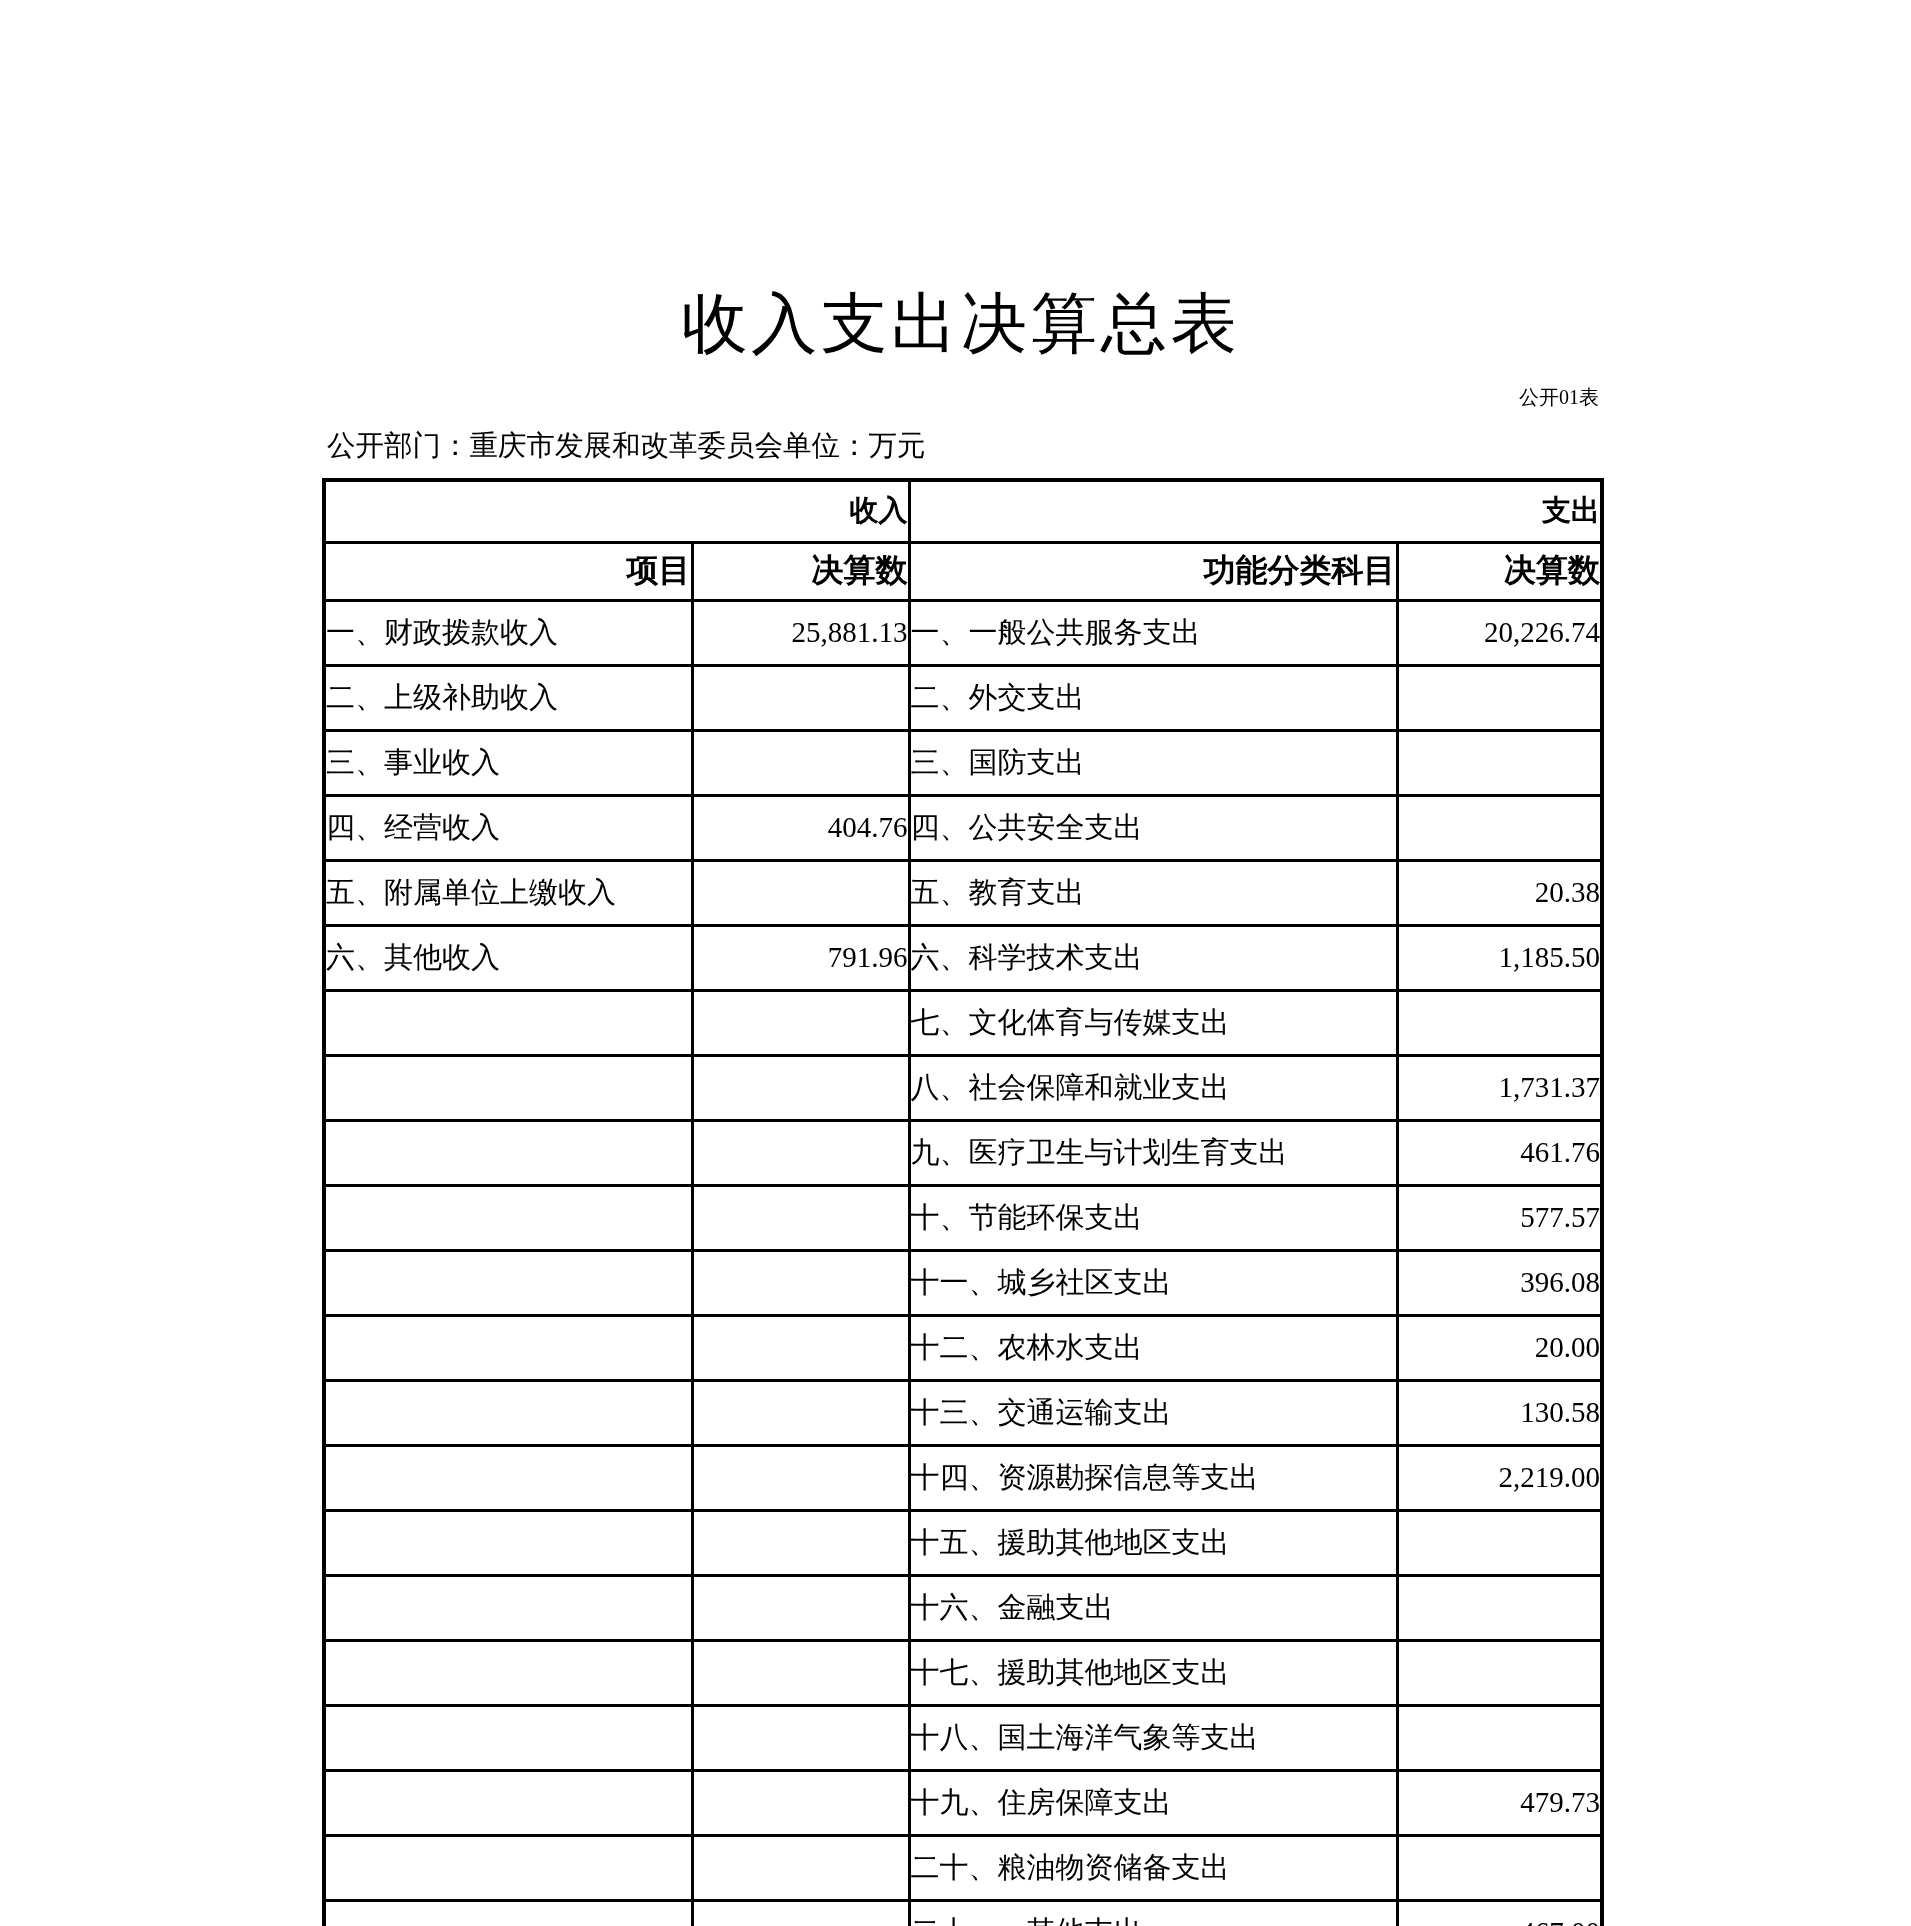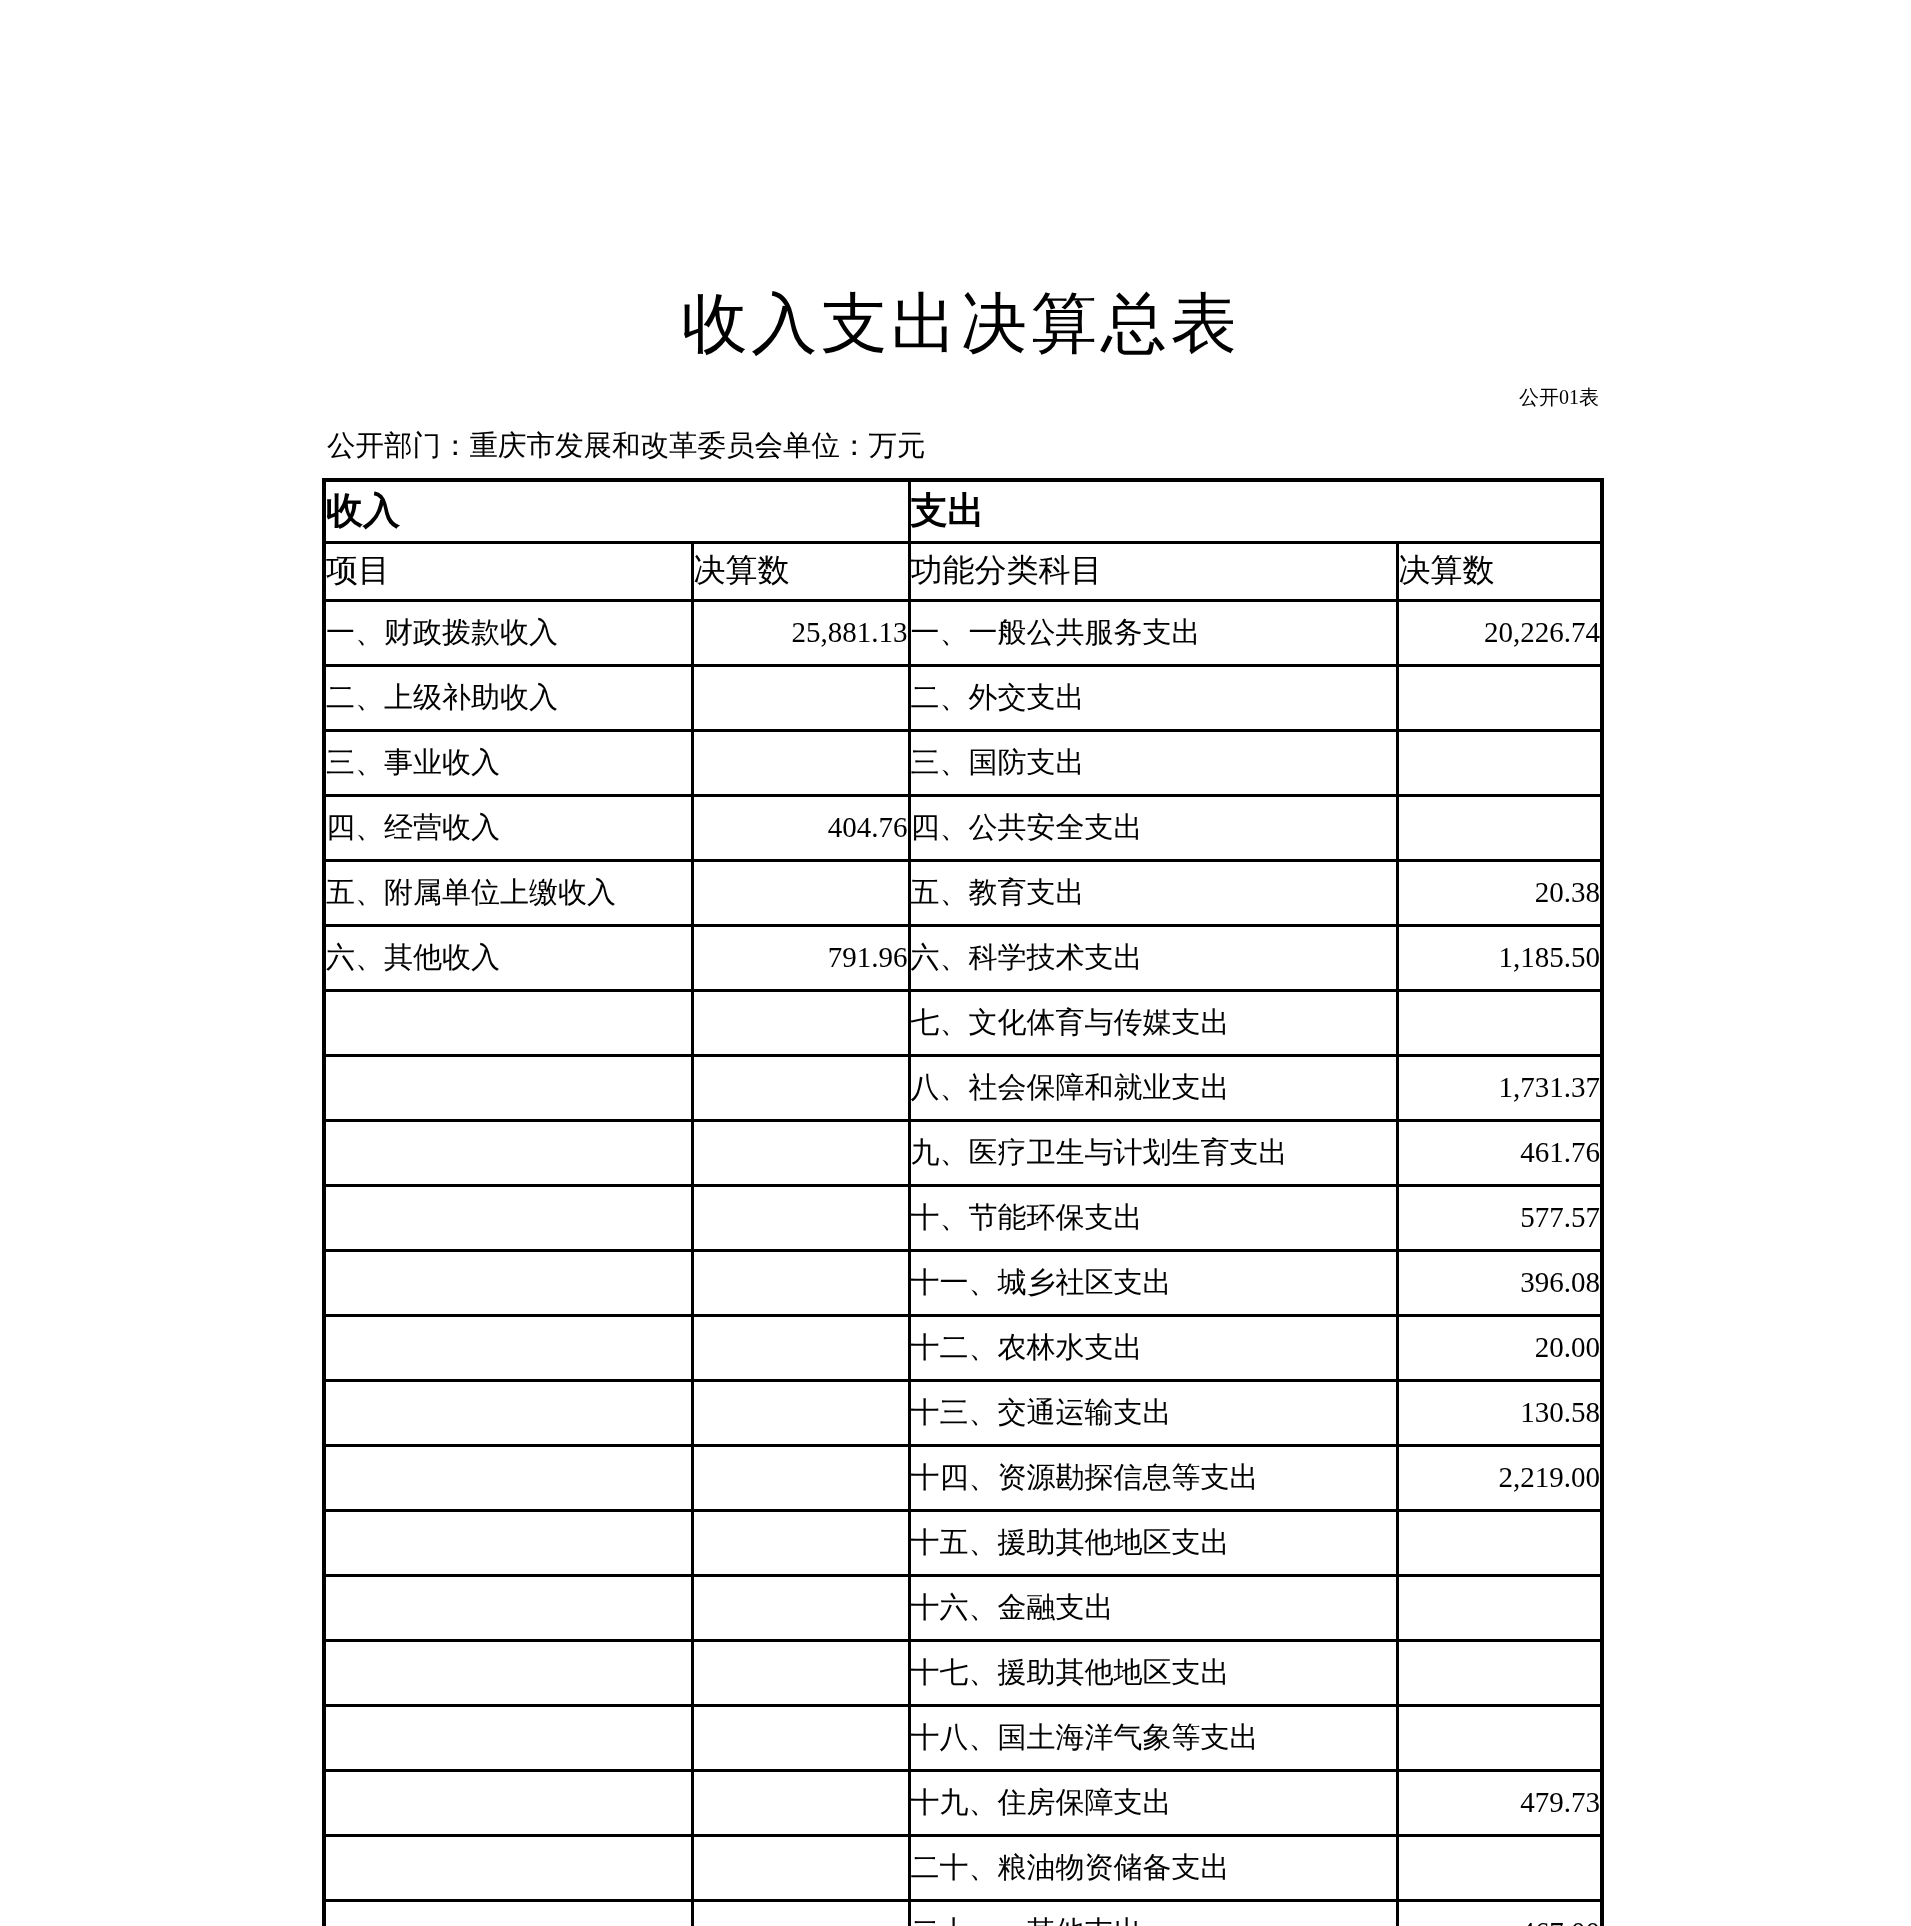--- a/index.html
+++ b/index.html
@@ -57,23 +57,23 @@
     border-left: 3.1px solid #000;
     border-right: 3.1px solid #000;
     border-top: 3.9px solid #000;
     border-bottom: 3.9px solid #000;
     padding: 0;
     overflow: hidden;
     white-space: nowrap;
     vertical-align: middle;
   }
   tr.h1 { height: 62px; }
-  tr.h1 th { font-size: 37px; font-weight: bold; text-align: left; }
+  tr.h1 th { font-size: 29px; font-weight: bold; text-align: right; }
   tr.h2 { height: 58px; }
-  tr.h2 th { font-size: 32px; font-weight: normal; text-align: left; }
+  tr.h2 th { font-size: 32px; font-weight: bold; text-align: right; }
   tr.r { height: 65px; }
   tr.r td { font-size: 29px; }
   td.item { text-align: left; padding-left: 11.6px; font-family: Liberation Mono, monospace; }
   td.num { text-align: right; padding-right: 21px; }
 </style>
 </head>
 <body>
 
 <div class="page">
 

